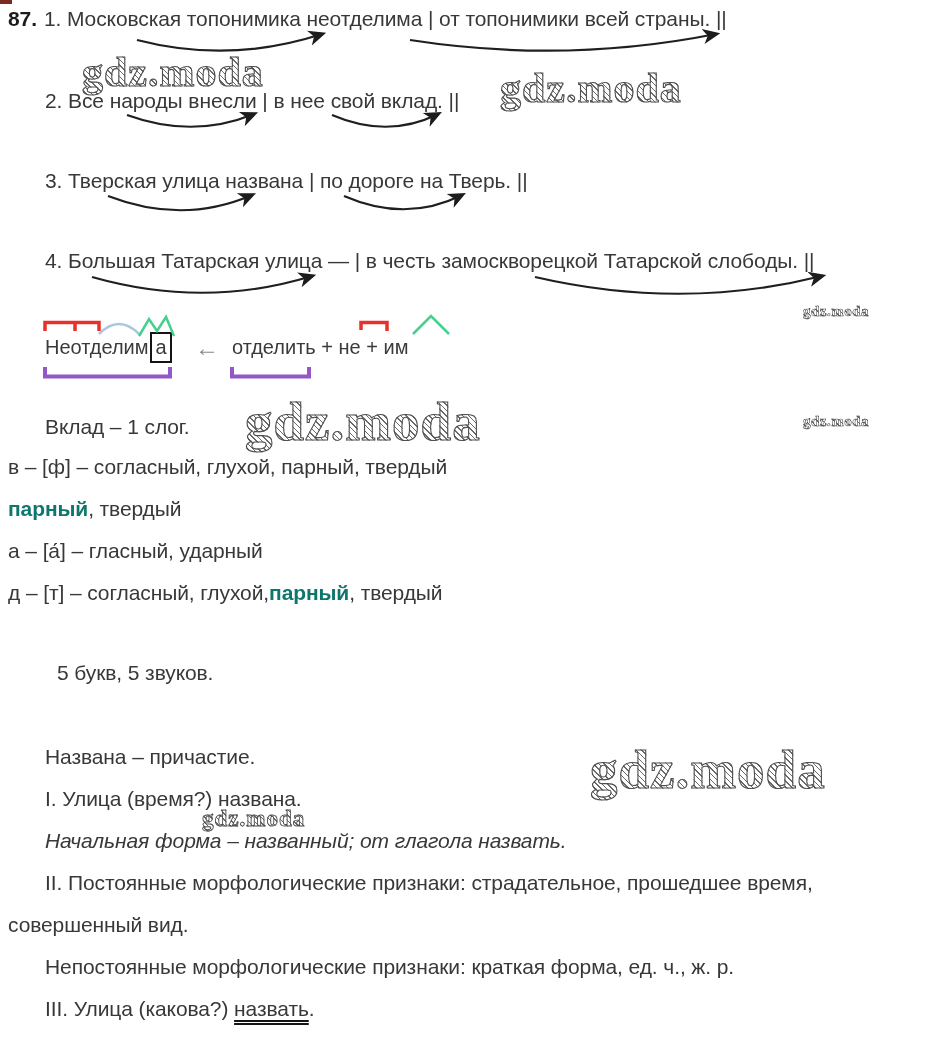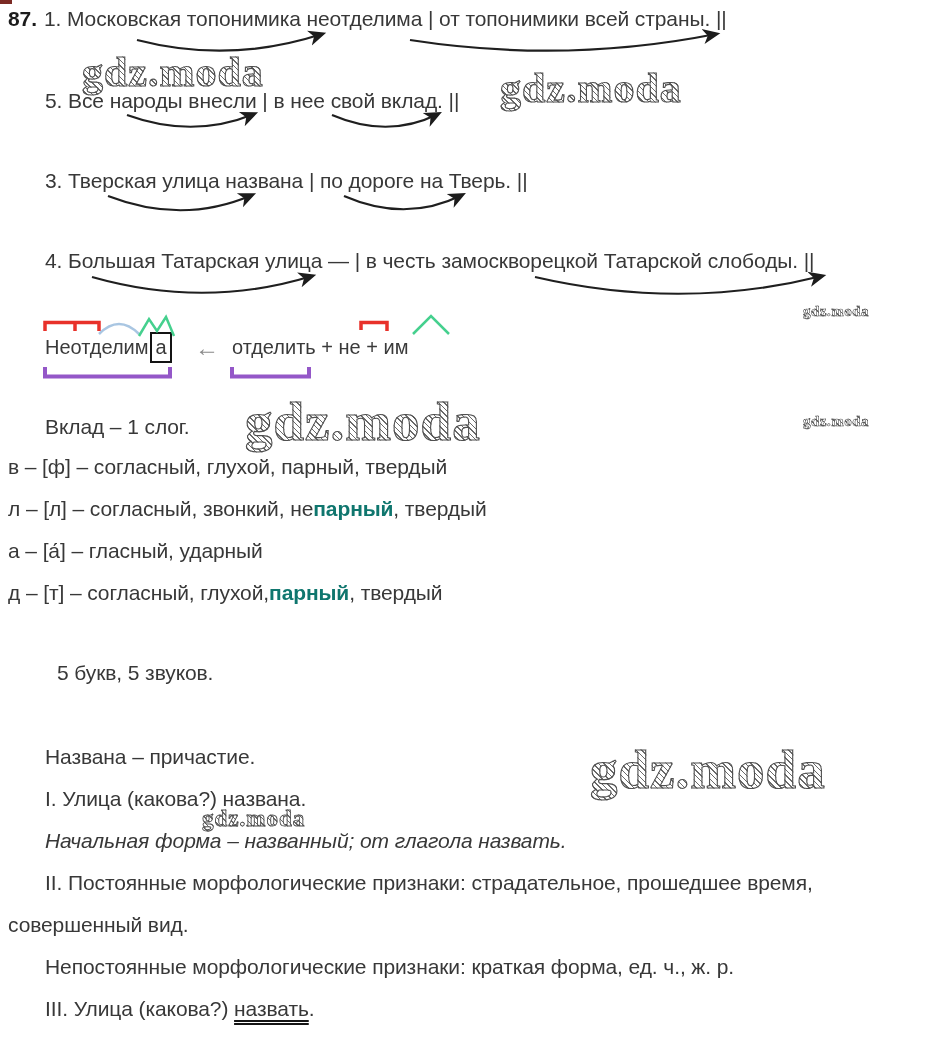--- a/index.html
+++ b/index.html
@@ -32,21 +32,21 @@
 </style>
 </head>
 <body>
 
 <div class="corner"></div>
 
 <div class="abs txt" style="left:8px;top:6px;">
   <span class="exnum">87.</span><span>1. Московская топонимика неотделима | от топонимики всей страны. ||</span>
 </div>
 <div class="abs txt" style="left:45px;top:88px;">
-  <span>5. Все народы внесли | в нее свой вклад. ||</span>
+  <span>2. Все народы внесли | в нее свой вклад. ||</span>
 </div>
 <div class="abs txt" style="left:45px;top:168px;">
   <span>3. Тверская улица названа | по дороге на Тверь. ||</span>
 </div>
 <div class="abs txt" style="left:45px;top:248px;">
   <span>4. Большая Татарская улица — | в честь замоскворецкой Татарской слободы. ||</span>
 </div>
 
 <div class="abs wm wm-med" style="left:82px;top:48px;">gdz.moda</div>
 <div class="abs wm wm-med" style="left:500px;top:64px;">gdz.moda</div>
@@ -61,37 +61,36 @@
 </div>
 <div class="abs wf arrow" style="left:195px;top:333px;">←</div>
 <div class="abs wf" style="left:232px;top:332px;">отделить + не + им</div>
 
 <div class="abs txt" style="left:45px;top:414px;">Вклад – 1 слог.</div>
 <div class="abs" style="left:8px;top:446px;" id="phon-lines">
     <div class="phon-row">
       <span>в – [ф] – согласный, глухой, парный, твердый</span>
     </div>
     <div class="phon-row">
-      <span>л – [л] – согласный, звонкий, не</span>
       <b>парный</b>
       <span>, твердый</span>
     </div>
     <div class="phon-row">
       <span>а – [а́] – гласный, ударный</span>
     </div>
     <div class="phon-row">
       <span>д – [т] – согласный, глухой, </span>
       <b>парный</b>
       <span>, твердый</span>
     </div>
   </div>
 <div class="abs txt" style="left:57px;top:660px;">5 букв, 5 звуков.</div>
 
 <div class="abs txt" style="left:45px;top:744px;">Названа – причастие.</div>
-<div class="abs txt" style="left:45px;top:786px;">I. Улица (какова?) названа.</div>
+<div class="abs txt" style="left:45px;top:786px;">I. Улица (время?) названа.</div>
 <div class="abs txt" style="left:45px;top:828px;font-style:italic;">Начальная форма – названный; от глагола назвать.</div>
 <div class="abs txt" style="left:45px;top:870px;">II. Постоянные морфологические признаки: страдательное, прошедшее время,</div>
 <div class="abs txt" style="left:8px;top:912px;text-align:center;">совершенный вид.</div>
 <div class="abs txt" style="left:45px;top:954px;">Непостоянные морфологические признаки: краткая форма, ед. ч., ж. р.</div>
 <div class="abs txt" style="left:45px;top:996px;">
   <span>III. Улица (какова?) </span><span class="dbl">назвать</span><span>.</span>
 </div>
 
 <svg id="overlay" width="935" height="1062" viewBox="0 0 935 1062">
   <defs>

